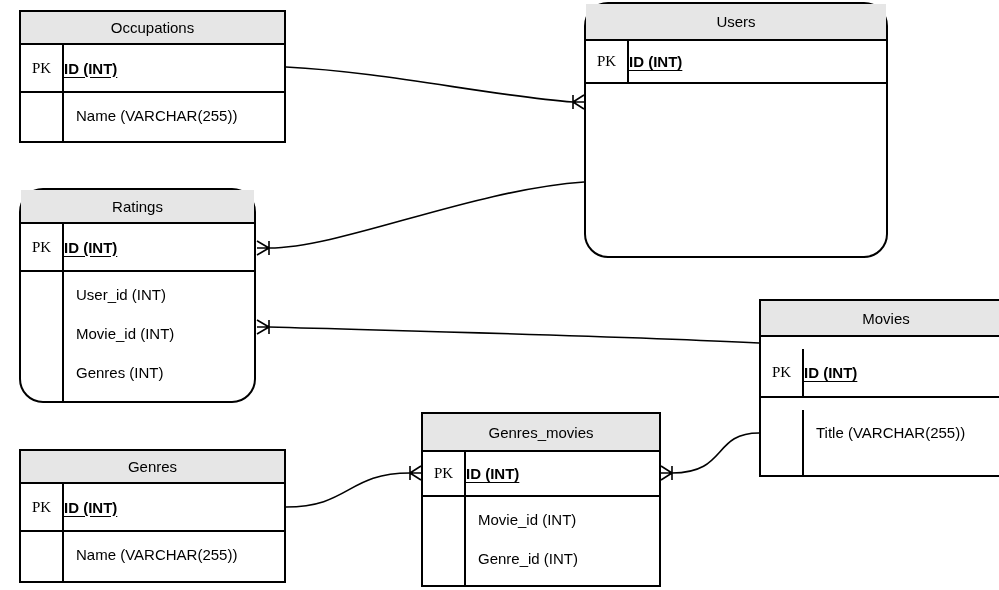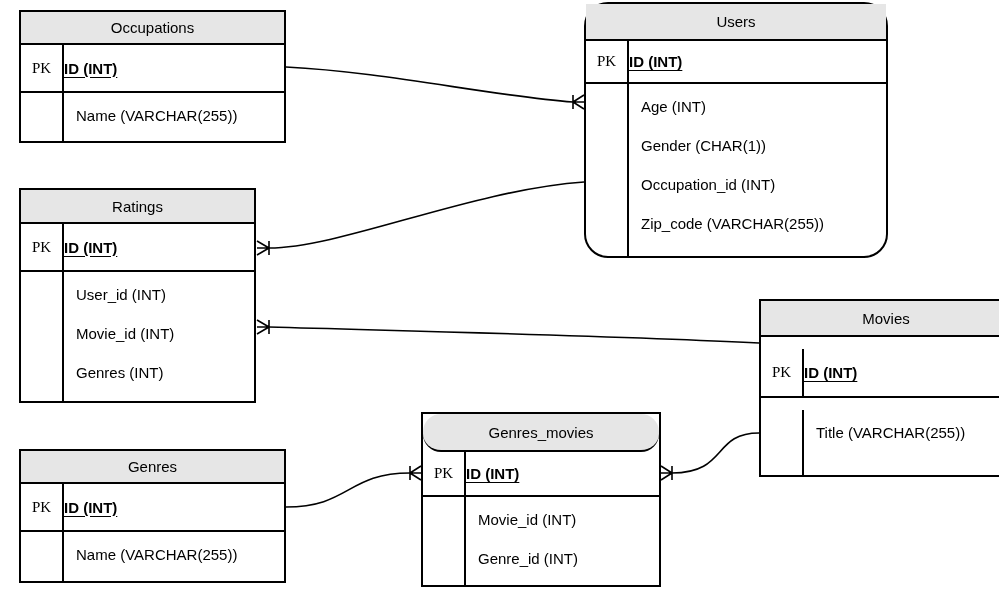--- a/index.html
+++ b/index.html
@@ -66,34 +66,34 @@
 
   
   #t-occupations   { left: 3px;   top: 10px;  width: 267px; height: 133px; }
   #t-occupations .t-header { height: 33px; }
   #t-occupations .t-pkrow  { height: 48px; }
 
   #t-users         { left: 568px; top: 2px;   width: 304px; height: 256px; border-radius: 24px; }
   #t-users .t-header { height: 37px; }
   #t-users .t-pkrow  { height: 43px; }
 
-  #t-ratings       { left: 3px;   top: 188px; width: 237px; height: 215px; }
+  #t-ratings       { left: 3px;   top: 188px; width: 237px; height: 215px; border-radius: 24px; }
   #t-ratings .t-header { height: 34px; }
   #t-ratings .t-pkrow  { height: 48px; }
 
   #t-movies        { left: 743px; top: 299px; width: 254px; height: 178px; gap: 12px; }
   #t-movies .t-header { height: 36px; }
   #t-movies .t-pkrow  { height: 49px; }
 
   #t-genres        { left: 3px;   top: 449px; width: 267px; height: 134px; }
   #t-genres .t-header { height: 33px; }
   #t-genres .t-pkrow  { height: 48px; }
 
   #t-genres-movies { left: 405px; top: 412px; width: 240px; height: 175px; }
-  #t-genres-movies .t-header { height: 38px; border-radius: 18px; }
+  #t-genres-movies .t-header { height: 38px; }
   #t-genres-movies .t-pkrow  { height: 45px; }
 
   svg.wires { position: absolute; left: 0; top: 0; pointer-events: none; }
   svg.wires path { stroke: #000000; stroke-width: 1.6; fill: none; }
 </style>
 </head>
 <body>
 
 <div class="canvas">
 
@@ -138,29 +138,20 @@
       </div>
     </div>
   </div>
 
   <div class="er-table" id="t-users">
     <div class="t-header">Users</div>
     <div class="t-pkrow">
       <div class="t-pkcell">PK</div>
       <div class="t-pkfield">ID (INT)</div>
     </div>
-    <div class="t-body">
-      <div class="t-pkspacer"></div>
-      <div class="t-attrs">
-        <div class="t-attr">Age (INT)</div>
-        <div class="t-attr">Gender (CHAR(1))</div>
-        <div class="t-attr">Occupation_id (INT)</div>
-        <div class="t-attr">Zip_code (VARCHAR(255))</div>
-      </div>
-    </div>
   </div>
 
   <div class="er-table" id="t-ratings">
     <div class="t-header">Ratings</div>
     <div class="t-pkrow">
       <div class="t-pkcell">PK</div>
       <div class="t-pkfield">ID (INT)</div>
     </div>
     <div class="t-body">
       <div class="t-pkspacer"></div>

